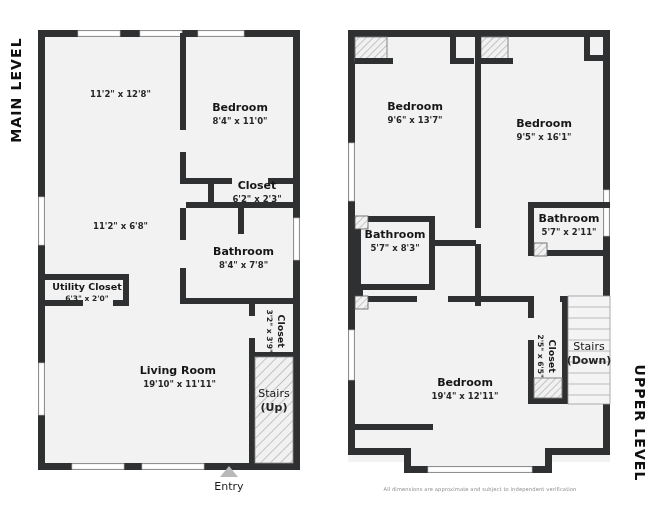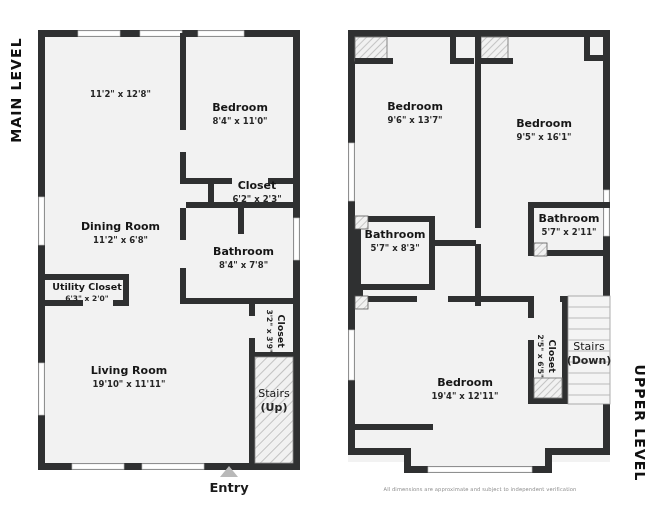--- a/index.html
+++ b/index.html
@@ -73,21 +73,21 @@
 
   
   #entry-group{position:absolute;left:199px;top:466px;width:60px;text-align:center;}
   #entry-arrow{
     width:0;height:0;margin:0 auto;
     border-left:9px solid transparent;
     border-right:9px solid transparent;
     border-bottom:11px solid #b9b9b9;
   }
   #entry-label{
-    font-size:13px;font-weight:700;color:#1b1b1b;margin-top:3px;
+    font-size:11px;font-weight:400;color:#1b1b1b;margin-top:3px;
   }
 </style>
 </head>
 <body>
 
 <svg id="plan" viewBox="0 0 650 520">
   <defs>
     <pattern id="hatch" width="7" height="7" patternUnits="userSpaceOnUse" patternTransform="rotate(45)">
       <rect width="7" height="7" fill="#f1f1f1"></rect>
       <line x1="0" y1="0" x2="0" y2="7" stroke="#9a9a9a" stroke-width="1.1"></line>
@@ -265,40 +265,39 @@
   <span class="rname">Bedroom</span>
   <span class="rdim">8'4" x 11'0"</span>
 </div>
 
 <div class="room" style="left:214px;top:179px;width:86px;">
   <span class="rname">Closet</span>
   <span class="rdim">6'2" x 2'3"</span>
 </div>
 
 <div class="room" style="left:58px;top:220px;width:125px;">
-  <span class="rname">Dining Room</span>
   <span class="rdim">11'2" x 6'8"</span>
 </div>
 
 <div class="room" style="left:187px;top:245px;width:113px;">
   <span class="rname">Bathroom</span>
   <span class="rdim">8'4" x 7'8"</span>
 </div>
 
 <div class="room small" style="left:44px;top:281px;width:86px;">
   <span class="rname">Utility Closet</span>
   <span class="rdim">6'3" x 2'0"</span>
 </div>
 
 <div class="room small vert" style="left:237px;top:320px;width:78px;">
   <span class="rname">Closet</span>
   <span class="rdim">3'2" x 3'9"</span>
 </div>
 
-<div class="room" style="left:64px;top:364px;width:130px;">
+<div class="room" style="left:86px;top:364px;width:130px;text-align:right;">
   <span class="rname">Living Room</span>
   <span class="rdim">19'10" x 11'11"</span>
 </div>
 
 <div class="room stairs" style="left:252px;top:387px;width:44px;">
   <span class="rname">Stairs</span>
   <span class="rdim">(Up)</span>
 </div>
 
 <div class="room" style="left:360px;top:100px;width:110px;">

